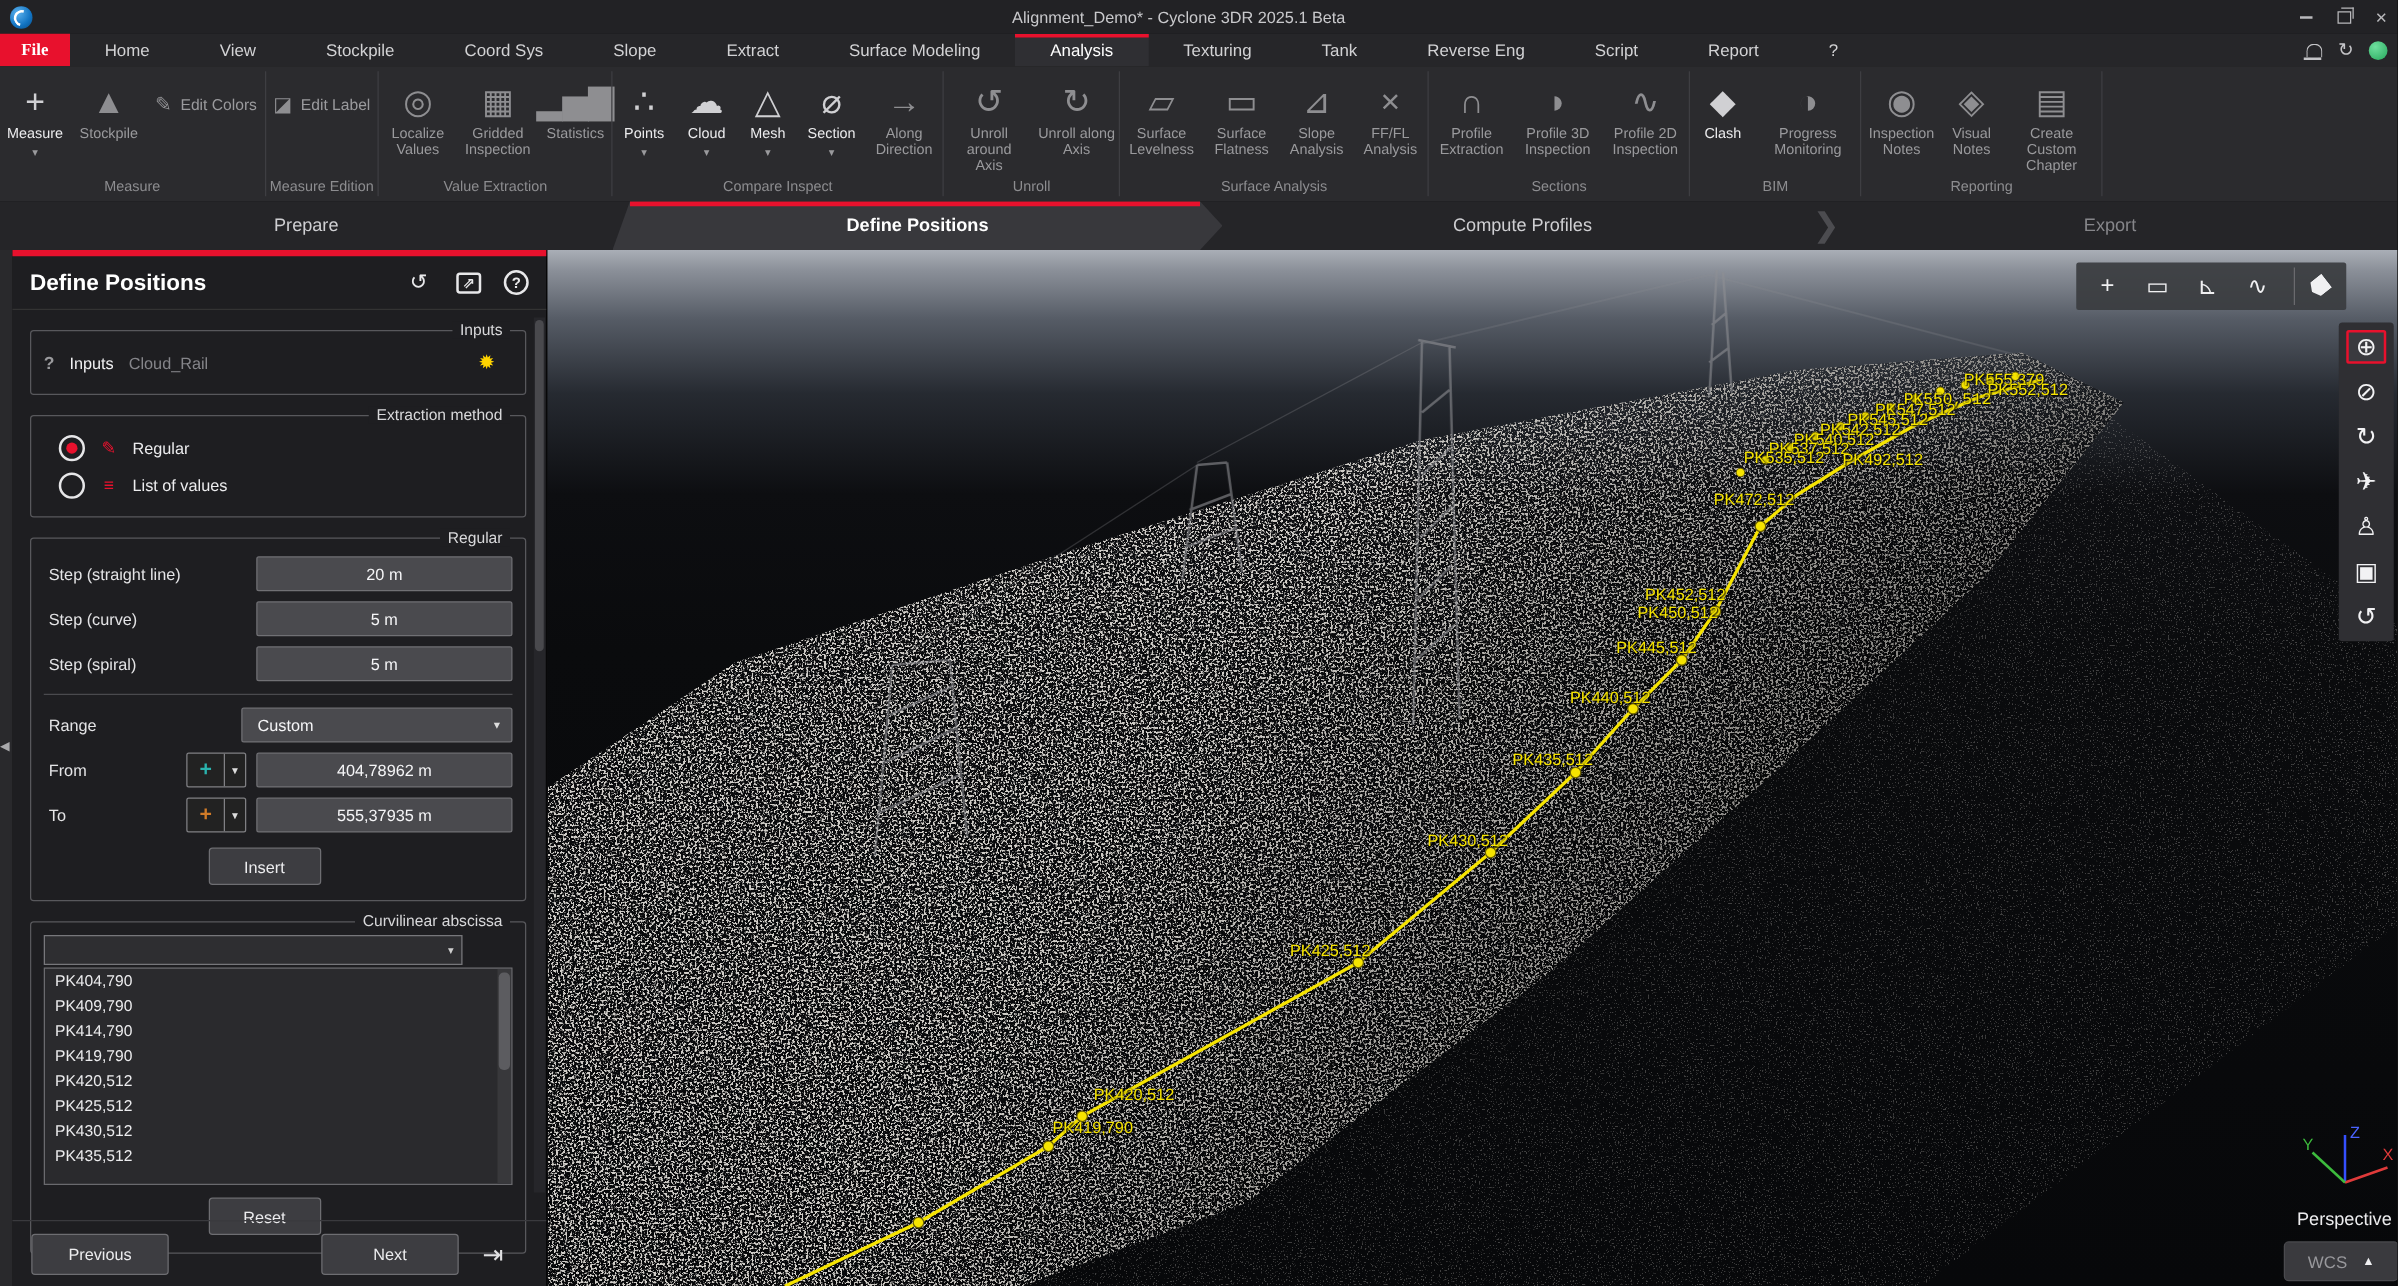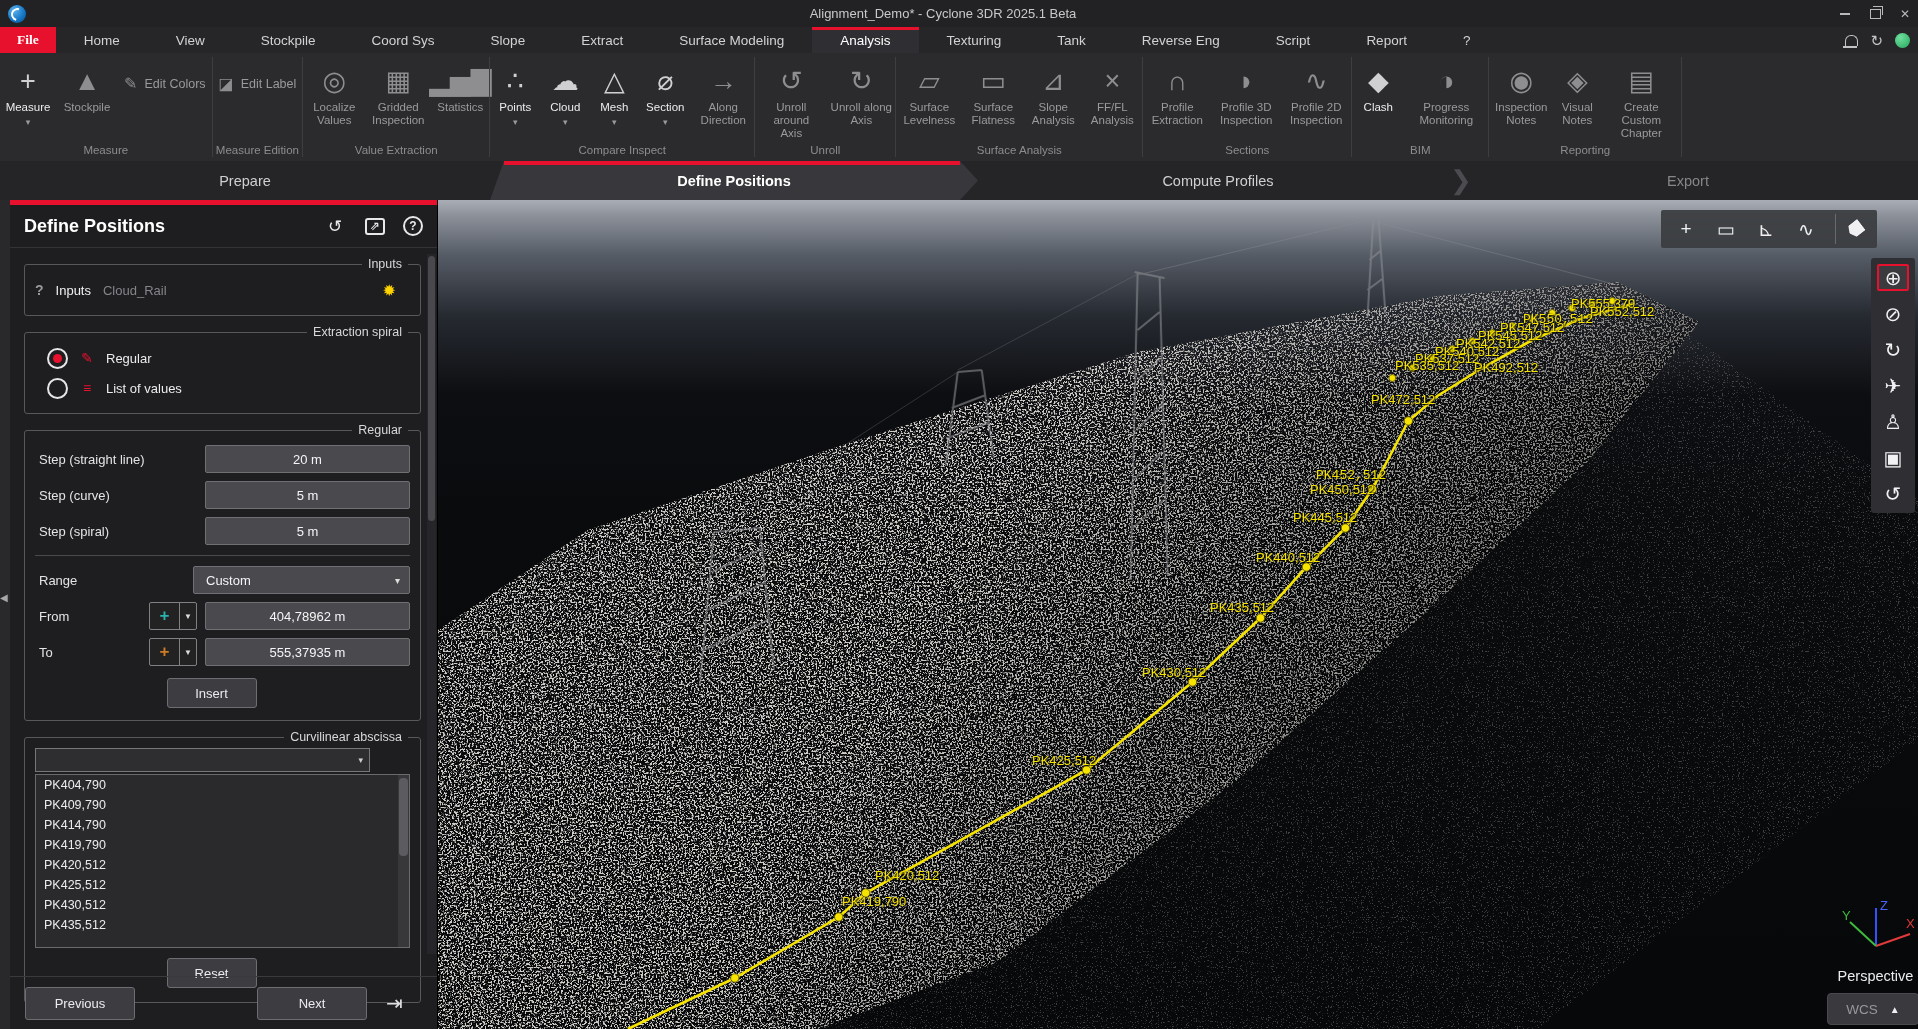--- a/index.html
+++ b/index.html
@@ -403,21 +403,21 @@
     <div class="group-label">Inputs</div>
     <div class="inputs-row">
       <span class="q-icon">?</span>
       <span class="inputs-name">Inputs</span>
       <span class="inputs-value">Cloud_Rail</span>
       <span class="star-icon">✹</span>
     </div>
   </div>
 
   <div class="group">
-    <div class="group-label">Extraction spiral</div>
+    <div class="group-label">Extraction method</div>
     <div>
         <div class="radio-row">
           <span class="radio sel">
             <span class="dot"></span>
           </span>
           <span class="radio-glyph">✎</span>
           <span class="radio-label">Regular</span>
         </div>
         <div class="radio-row">
           <span class="radio">
@@ -586,21 +586,21 @@
         <circle cx="1095" cy="119" r="3.4"></circle>
         <circle cx="1115" cy="113" r="3.4"></circle>
         <circle cx="1135" cy="108" r="3.4"></circle>
         <circle cx="1155" cy="104" r="3.4"></circle>
         <circle cx="1175" cy="101" r="3.4"></circle>
       </g>
   </svg>
 
   <div>
       <div class="pk-label" style="left: 933px; top: 192px;">PK472,512</div>
-      <div class="pk-label" style="left: 878px; top: 268px; font-family: Liberation Mono, monospace;">PK452,512</div>
+      <div class="pk-label" style="left: 878px; top: 268px;">PK452,512</div>
       <div class="pk-label" style="left: 872px; top: 282px;">PK450,512</div>
       <div class="pk-label" style="left: 855px; top: 310px;">PK445,512</div>
       <div class="pk-label" style="left: 818px; top: 350px;">PK440,512</div>
       <div class="pk-label" style="left: 772px; top: 400px;">PK435,512</div>
       <div class="pk-label" style="left: 704px; top: 465px;">PK430,512</div>
       <div class="pk-label" style="left: 594px; top: 553px;">PK425,512</div>
       <div class="pk-label" style="left: 437px; top: 668px;">PK420,512</div>
       <div class="pk-label" style="left: 404px; top: 694px;">PK419,790</div>
       <div class="pk-label" style="left: 1133px; top: 96px;">PK555,379</div>
       <div class="pk-label" style="left: 1152px; top: 104px;">PK552,512</div>

